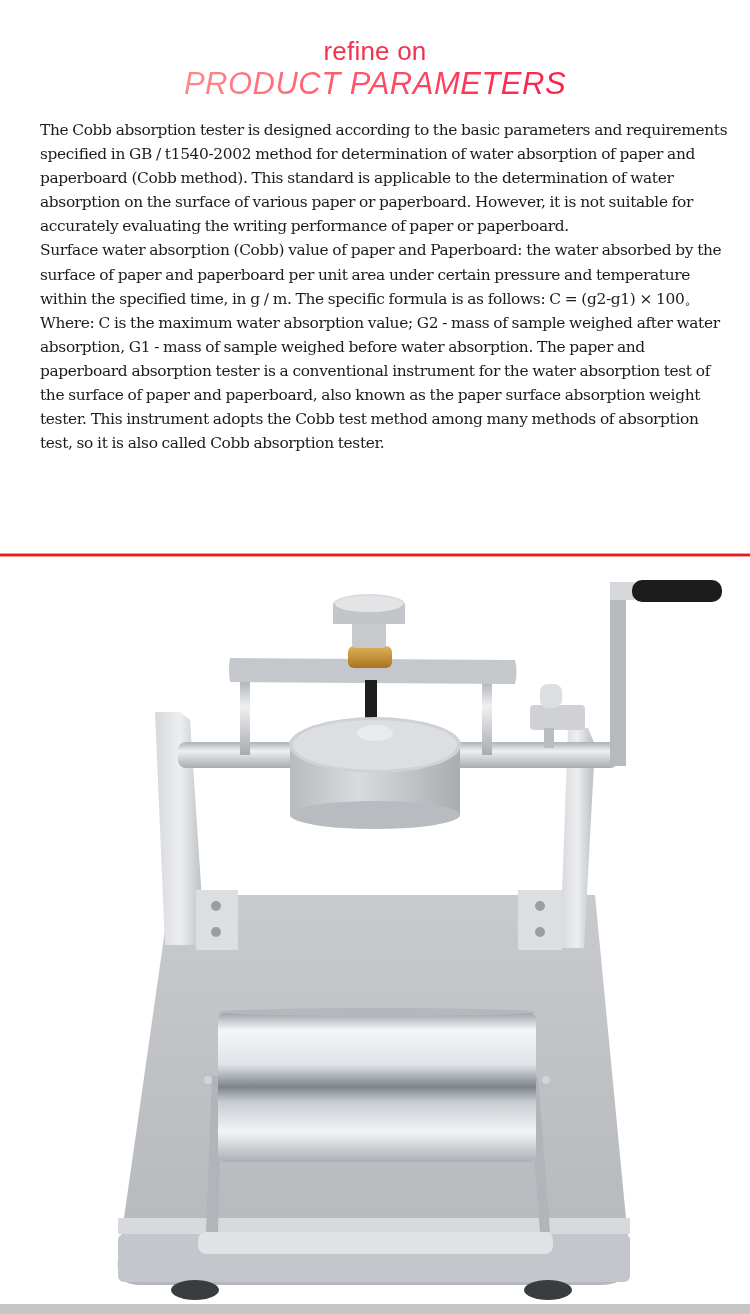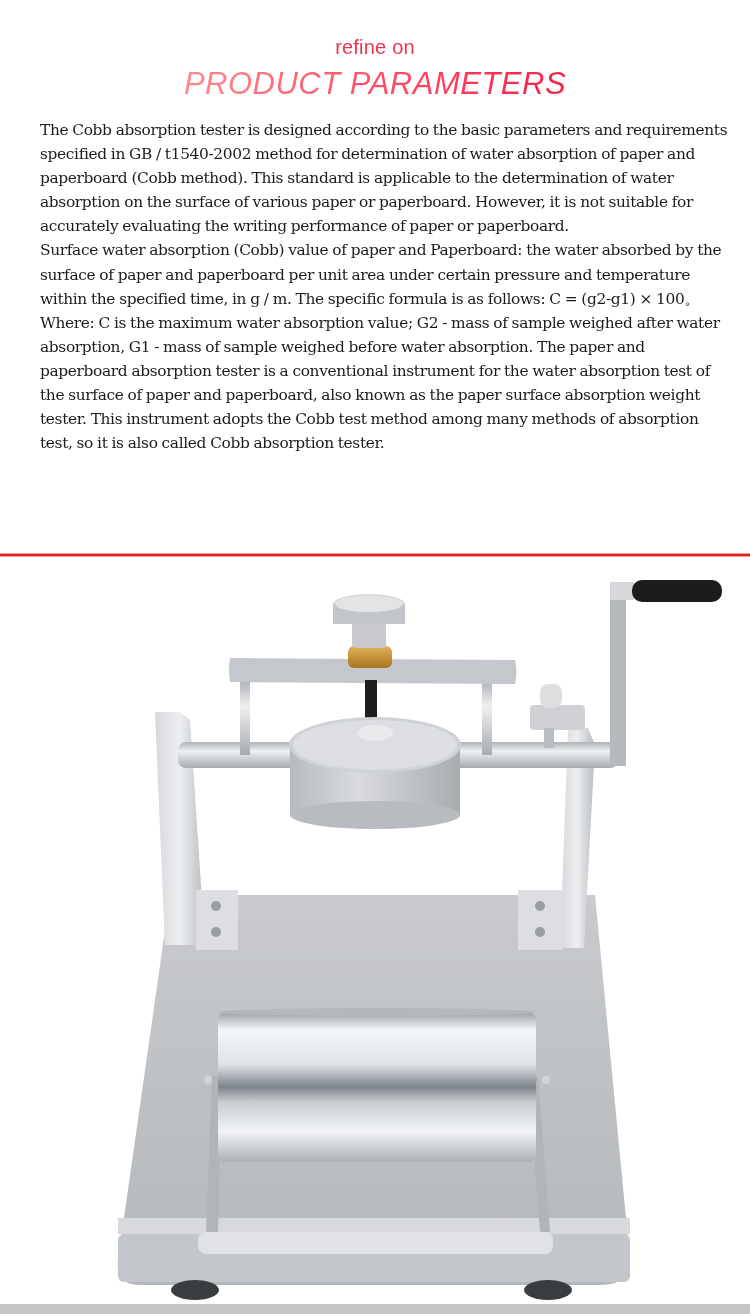--- a/index.html
+++ b/index.html
@@ -2,21 +2,21 @@
 <html><head>
   <meta charset="utf-8">
   <style>
     * { box-sizing: border-box; margin: 0; padding: 0; }
     html, body { width: 750px; height: 1314px; background: #ffffff; overflow: hidden; }
     body { position: relative; font-family: "DejaVu Serif", serif; color: #1a1a1a; }
 
     .header { position: absolute; left: 0; top: 0; width: 750px; height: 110px; text-align: center; }
     .subtitle {
       position: absolute; top: 36px; left: 0; width: 750px;
-      font-family: "Liberation Sans", sans-serif; font-size: 20px; color: #f0344f;
+      font-family: "Liberation Sans", sans-serif; font-size: 26px; color: #f0344f;
       letter-spacing: 0.2px;
     }
     .title {
       position: absolute; top: 66px; left: 0; width: 750px;
       font-family: "Liberation Sans", sans-serif; font-size: 31px; font-style: italic;
       letter-spacing: 0.5px;
     }
     .title span {
       background: linear-gradient(90deg, #ff8a8a 0%, #ff5a6e 40%, #fa1f45 100%);
       -webkit-background-clip: text; background-clip: text; color: transparent;

